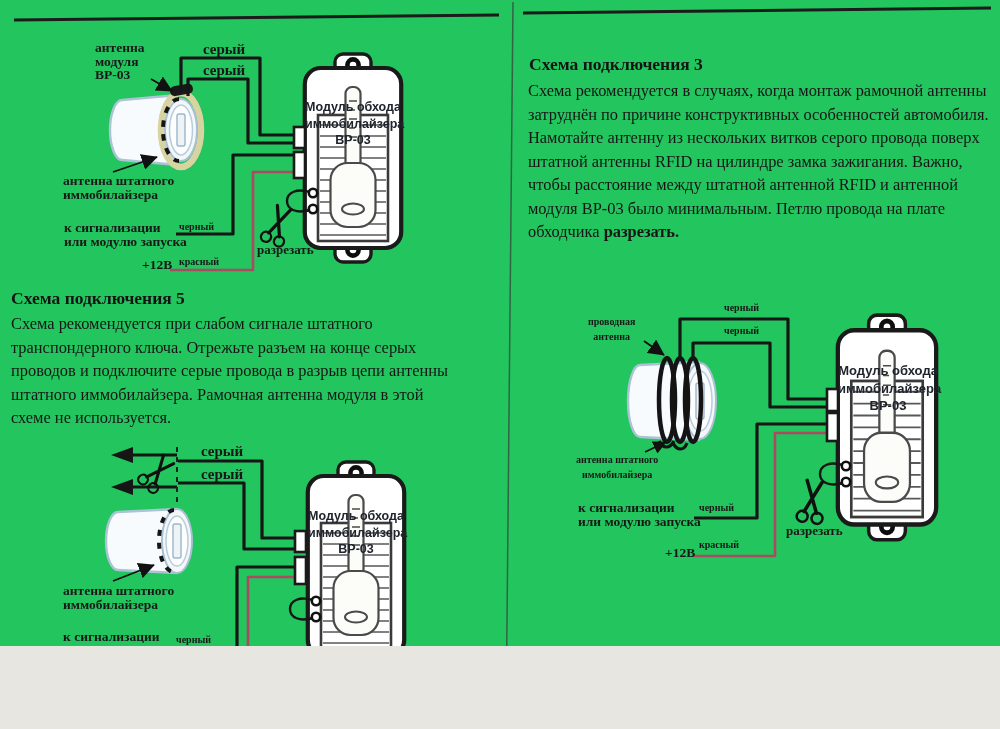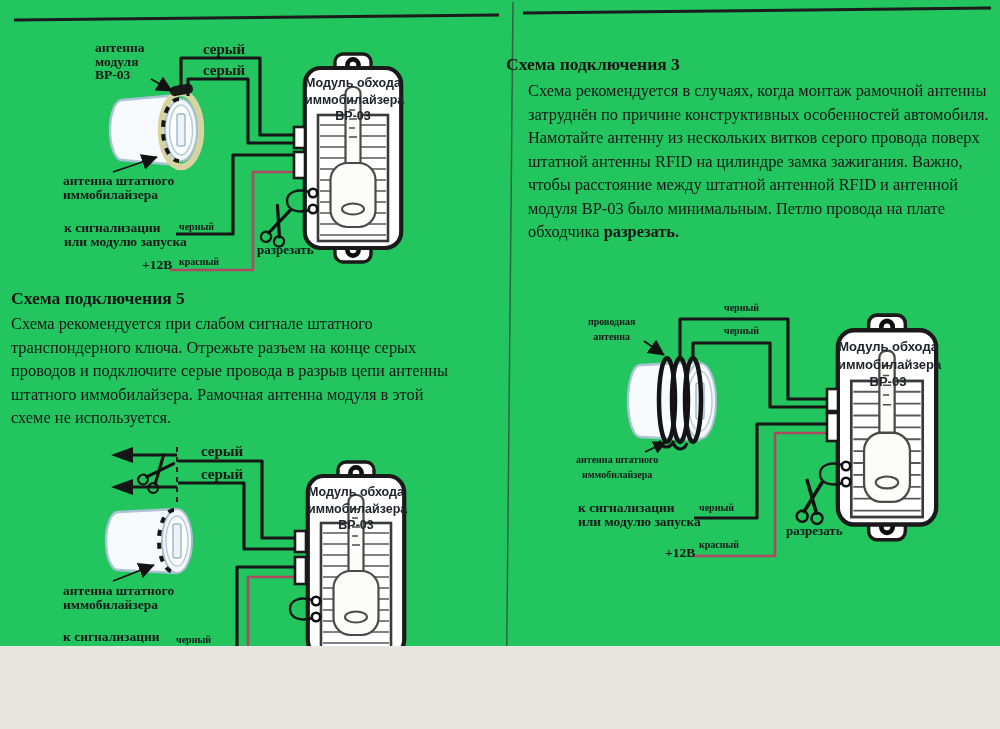--- a/index.html
+++ b/index.html
@@ -12,21 +12,21 @@
   svg.art{position:absolute;left:0;top:0;}
   .lbl{position:absolute;font-weight:bold;color:#181818;white-space:nowrap;}
   .fs15{font-size:15px;line-height:16px;}
   .fs14{font-size:10px;line-height:15px;text-align:center;}
   .fs135{font-size:13.5px;line-height:13.5px;}
   .fs13{font-size:13px;line-height:14px;text-align:right;}
   .heading{position:absolute;font-weight:bold;font-size:17.5px;color:#141414;white-space:nowrap;}
   .bodytext{position:absolute;font-size:16.4px;line-height:23.5px;color:#161616;text-align:left;}
   .module-title{
     position:absolute;text-align:center;font-family:"Liberation Sans","DejaVu Sans",sans-serif;
-    font-weight:bold;color:#20242c;font-size:12.5px;line-height:16.5px;
+    font-weight:bold;color:#20242c;font-size:12.5px;line-height:16.5px;margin-top:24px;
   }
   .module-title.big{font-size:13px;line-height:17.5px;}
   .pagenum{position:absolute;font-weight:bold;font-size:15px;color:#111;}
 </style>
 </head>
 <body>
 
 <div class="canvas">
 
   <svg class="art" width="1000" height="729" viewBox="0 0 1000 729">
@@ -212,21 +212,21 @@
   </div>
   <div class="lbl fs14" style="left:176px;top:632px">черный</div>
   <div class="lbl fs135" style="left:140px;top:672px">+12В</div>
   <div class="lbl fs14" style="left:176px;top:665px">красный</div>
   <div class="module-title" style="left:308px;top:484px;width:96px">
     <div>Модуль обхода</div>
     <div>иммобилайзера</div>
     <div>ВР-03</div>
   </div>
 
-  <div class="heading" style="left:506px;top:54px">Схема подключения 3</div>
+  <div class="heading" style="left:529px;top:54px">Схема подключения 3</div>
   <div class="bodytext" style="left:528px;top:79px;width:466px"><span>Схема рекомендуется в случаях, когда монтаж рамочной антенны затруднён по причине конструктивных особенностей автомобиля. Намотайте антенну из нескольких витков серого провода поверх штатной антенны RFID на цилиндре замка зажигания. Важно, чтобы расстояние между штатной антенной RFID и антенной модуля ВР-03 было минимальным. Петлю провода на плате обходчика </span><b>разрезать.</b></div>
 
   <div class="lbl fs14" style="left:588px;top:314px">
     <div>проводная</div>
     <div>антенна</div>
   </div>
   <div class="lbl fs14" style="left:724px;top:300px">черный</div>
   <div class="lbl fs14" style="left:724px;top:323px">черный</div>
   <div class="lbl fs14" style="left:576px;top:452px">
     <div>антенна штатного</div>

